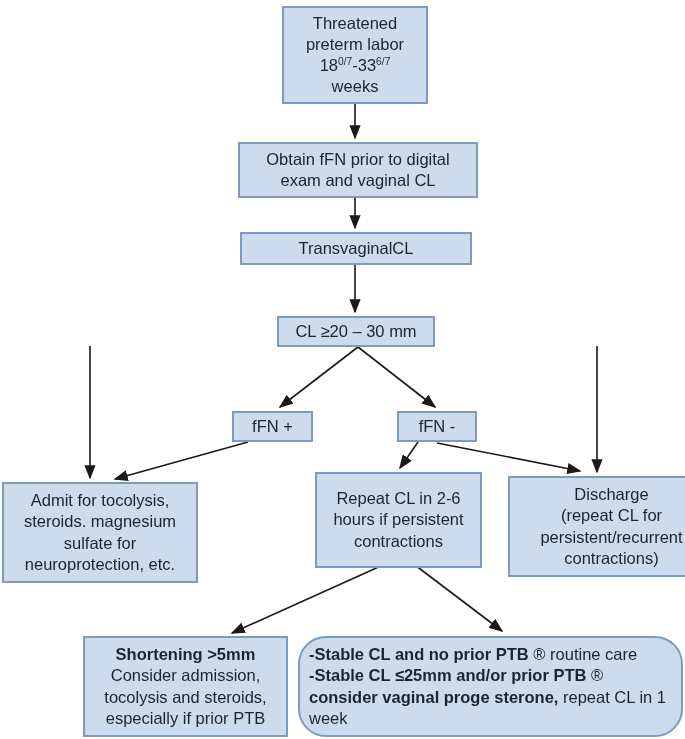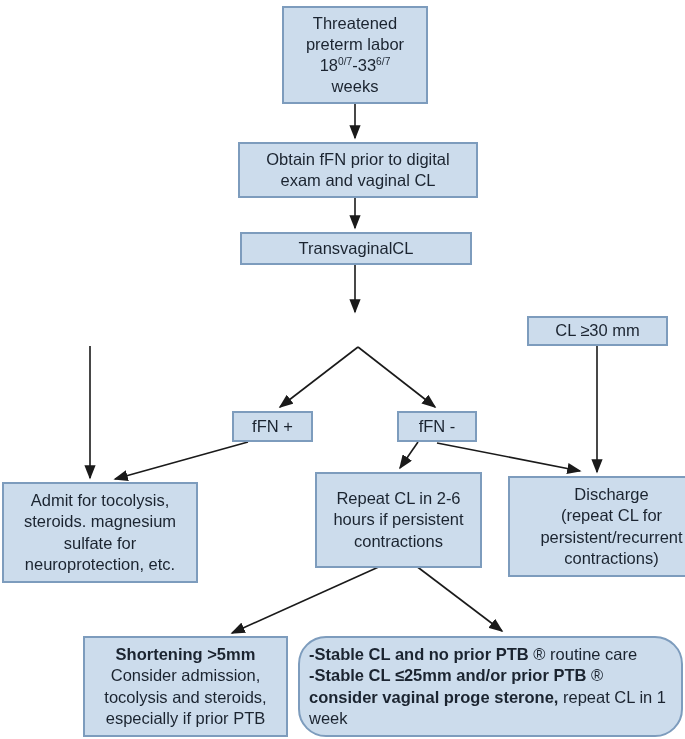--- a/index.html
+++ b/index.html
@@ -93,24 +93,24 @@
 
   <div class="bx" style="left:238px; top:142px; width:240px; height:56px;">
     <div>Obtain fFN prior to digital exam and vaginal CL</div>
   </div>
 
   <div class="bx" style="left:240px; top:232px; width:232px; height:33px;">
     <div>TransvaginalCL</div>
   </div>
 
 
+  <div class="bx" style="left:277px; top:316px; width:158px; height:31px;">
+    <div>CL ≥20 – 30 mm</div>
+  </div>
 
-  <div class="bx" style="left:527px; top:316px; width:141px; height:30px;">
-    <div>CL ≥30 mm</div>
-  </div>
 
   <div class="bx" style="left:397px; top:411px; width:80px; height:31px;">
     <div>fFN -</div>
   </div>
 
   <div class="bx" style="left:232px; top:411px; width:81px; height:31px;">
     <div>fFN +</div>
   </div>
 
   <div class="bx" style="left:2px; top:482px; width:196px; height:101px;">

